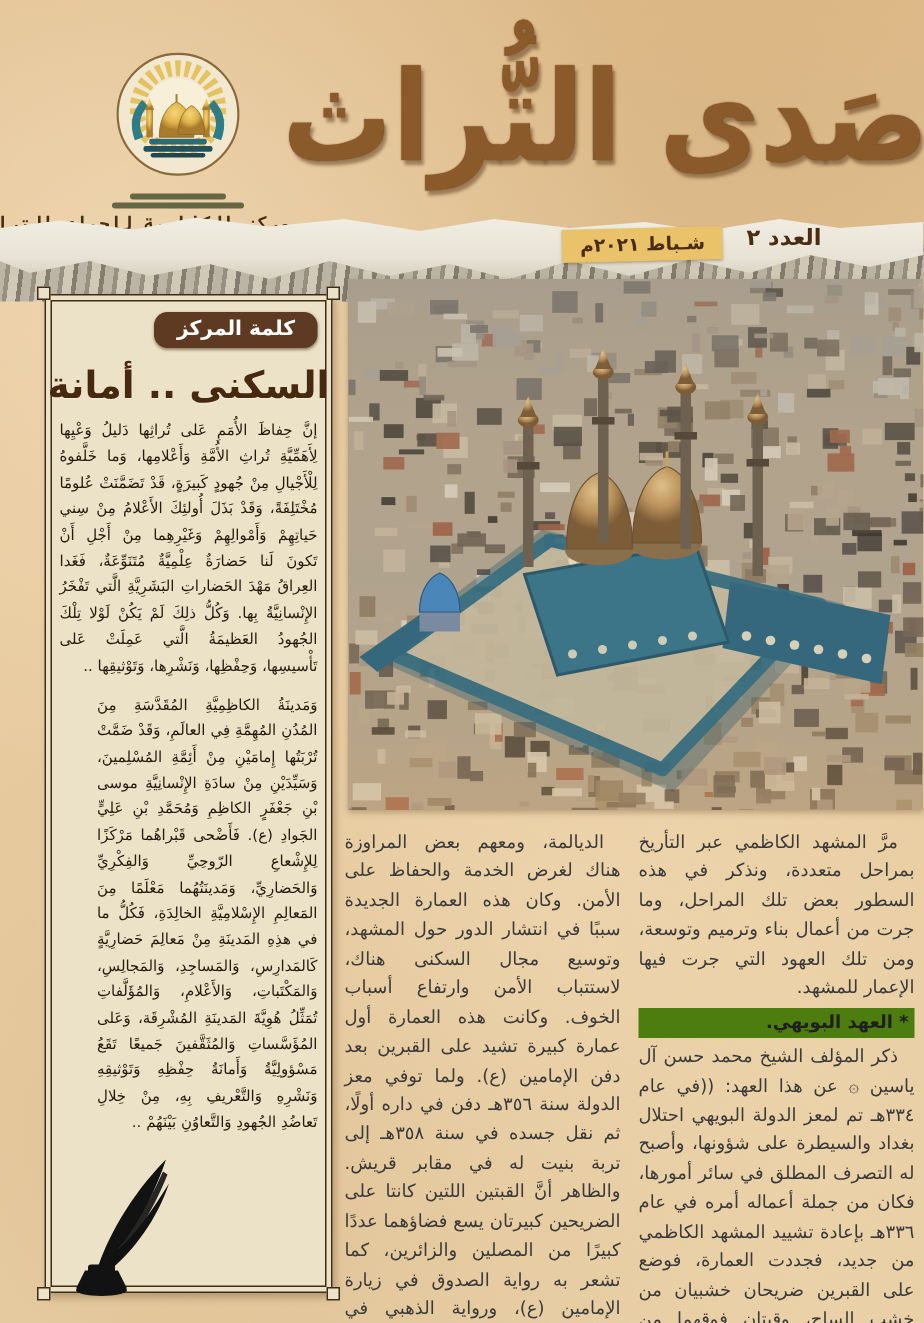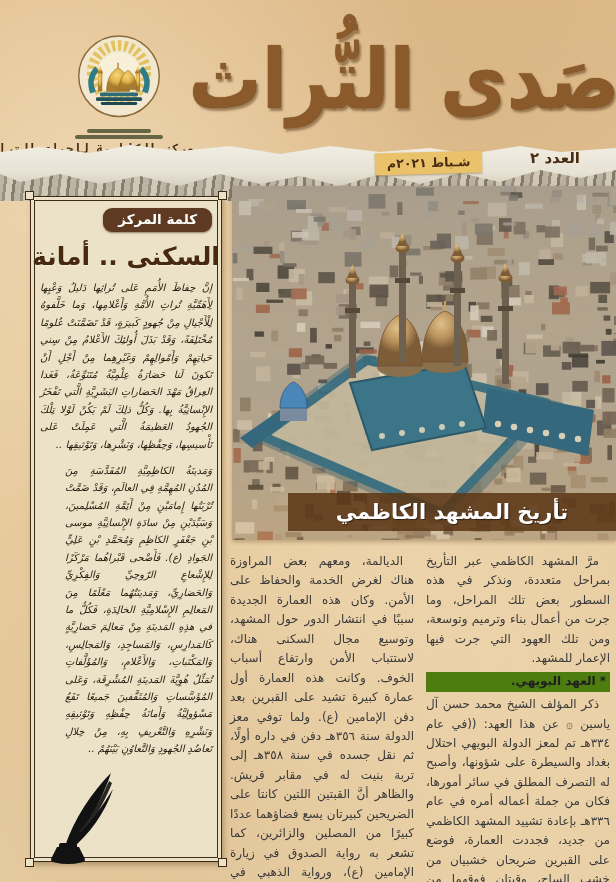--- a/index.html
+++ b/index.html
@@ -43,21 +43,21 @@
       repeating-linear-gradient(8deg,rgba(220,215,200,.5) 0 4px, rgba(90,85,75,.4) 4px 7px);
     opacity:.9;
   }
   .torn-white {
     position:absolute; top:140px; left:0; width:616px; height:46px;
     background:linear-gradient(180deg,#f2efe5 0%, #e7e2d4 70%, #d6d0c0 100%);
     clip-path:polygon(0 12px,40px 7px,90px 13px,130px 5px,180px 11px,230px 6px,280px 14px,330px 6px,380px 12px,430px 8px,470px 14px,520px 6px,560px 12px,616px 8px,
       616px 30px,580px 38px,540px 30px,500px 42px,460px 33px,420px 44px,380px 34px,340px 46px,300px 36px,260px 44px,220px 34px,180px 46px,140px 36px,100px 44px,60px 34px,20px 42px,0 34px);
     filter:drop-shadow(0 4px 2px rgba(75,68,55,.55));
   }
-  .issue-label { position:absolute; top:149px; right:36px; font-size:15px; font-weight:bold; color:#4a2c12; z-index:5; }
+  .issue-label { position:absolute; top:149px; right:68px; font-size:15px; font-weight:bold; color:#4a2c12; z-index:5; }
   .date-tag { position:absolute; top:152px; right:134px; background:#e9c26a; color:#4a2c12;
               font-size:12.5px; font-weight:bold; padding:3px 12px 4px; z-index:5; transform:rotate(-1.5deg);
               box-shadow:0 1px 2px rgba(90,60,20,.4); }
 
   
   .photo { position:absolute; top:186px; left:232px; width:384px; height:354px; overflow:hidden;
            box-shadow:0 2px 4px rgba(80,55,25,.3); }
   .photo svg { display:block; }
   .photo-caption {
     position:absolute; bottom:9px; right:0; left:56px; height:38px;
@@ -81,21 +81,21 @@
 
   .kicker {
     width:fit-content; margin:11px 9px 0 auto;
     background:#5d3a21; color:#fff; font-size:13.5px; font-weight:bold;
     padding:3px 15px 5px; border-radius:9px;
     box-shadow:0 1px 2px rgba(60,35,10,.5);
     position:relative; z-index:2;
   }
   .art-title { text-align:center; font-size:25px; font-weight:bold; color:#47290f; margin:10px 0 8px;
                text-shadow:0 1px 0 rgba(255,255,255,.4); }
-  .art-body { padding:0 9px; font-size:10px; line-height:1.74; text-align:justify; color:#241b0e;font-style:italic; }
+  .art-body { padding:0 9px; font-size:10px; line-height:1.74; text-align:justify; color:#241b0e; }
   .art-body p + p { margin-top:9px;margin-left:25px; }
 
   .quill { position:absolute; bottom:-8px; left:4px; z-index:4; }
 
   
   .history { position:absolute; top:552px; left:230px; width:380px; display:flex; gap:12px; }
   .hcol { width:184px; font-size:12px; line-height:1.62; text-align:justify; color:#3a3a3a; }
   .hcol p { text-indent:11px; margin:0; }
   .subhead { display:block; background:#4d7c0f; color:#1f1f1f; font-weight:bold;
              padding:0 4px 1px; margin:3px 0; }
@@ -671,21 +671,20 @@
       <rect x="222" y="74" width="7" height="106" fill="#6e6150"></rect>
         <rect x="218" y="102" width="15" height="5" fill="#56493a"></rect>
       <ellipse cx="225.5" cy="72" rx="7" ry="5" fill="url(#goldg)"></ellipse>
         <polygon points="225.5,56 220,70 231,70" fill="url(#goldg)"></polygon>
       <rect x="270" y="94" width="7" height="104" fill="#6e6150"></rect>
         <rect x="266" y="120" width="15" height="5" fill="#56493a"></rect>
       <ellipse cx="273.5" cy="92" rx="7" ry="5" fill="url(#goldg)"></ellipse>
         <polygon points="273.5,76 268,90 279,90" fill="url(#goldg)"></polygon>
     </g>
   </svg>
-  <div class="photo-caption">تأريخ المشهد الكاظمي</div>
 </div>
 
 <div class="frame">
   <div class="corner c-tl"></div>
   <div class="corner c-tr"></div>
   <div class="corner c-bl"></div>
   <div class="corner c-br"></div>
 
   <div class="kicker">كلمة المركز</div>
   <div class="art-title">السكنى .. أمانة</div>

